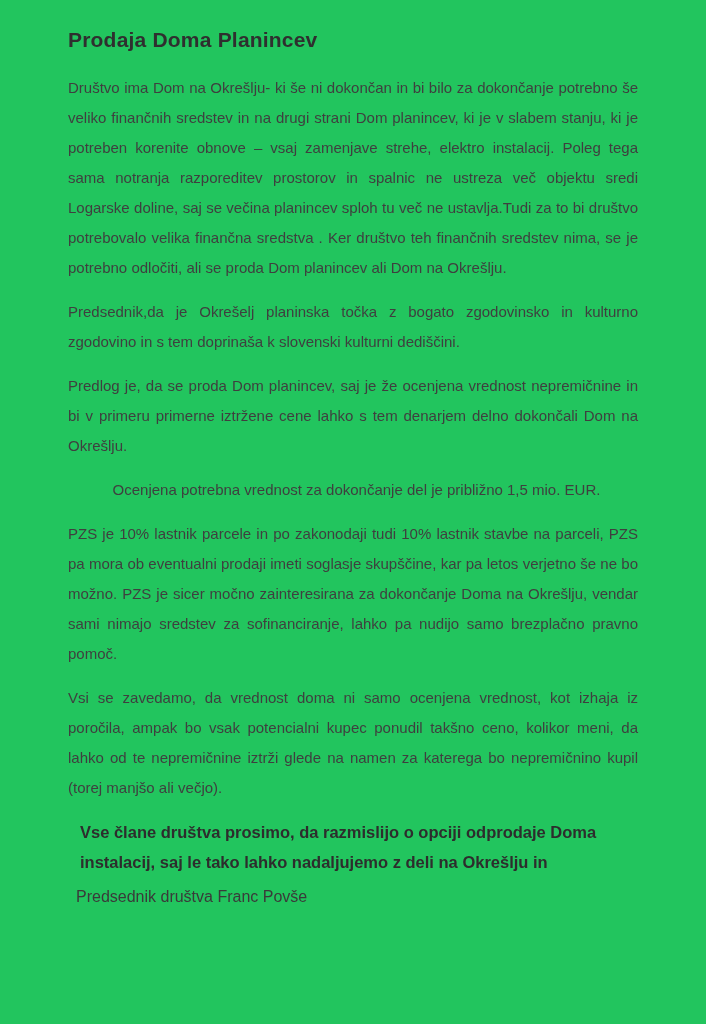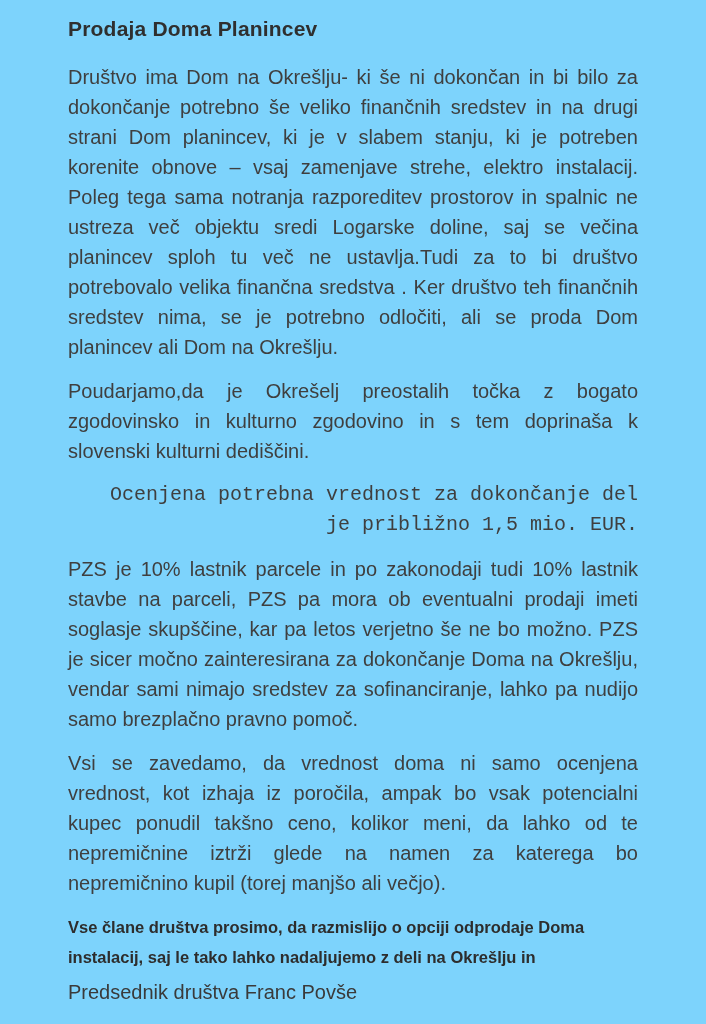--- a/index.html
+++ b/index.html
@@ -11,71 +11,72 @@
     width: 706px;
     height: 1024px;
     overflow: hidden;
     font-family: "Liberation Sans", sans-serif;
     color: #3f3f3f;
   }
   .page {
     box-sizing: border-box;
     width: 706px;
     height: 1024px;
-    padding: 16px 68px 0 68px;
-    background: #7dd3fc;
+    padding: 27px 68px 0 68px;
+    background: #22c55e;
   }
   h1.doc-title {
     font-size: 21px;
     line-height: 26px;
     font-weight: 700;
     color: #2f2f2f;
     margin: 0 0 20px 0;
     letter-spacing: 0.2px;
   }
   p.body-para {
-    font-size: 20px;
+    font-size: 15px;
     line-height: 30px;
     text-align: justify;
     margin: 0 0 14px 0;
     color: #3f3f3f;
   }
   p.body-para.single-line {
-    text-align: right;
+    text-align: center;
     text-indent: 7px;
-    font-family: Liberation Mono, monospace;
   }
   .closing {
     margin: 8px 0 10px 0;
   }
   .closing .closing-line {
     font-size: 16.5px;
     line-height: 30px;
     font-weight: 700;
     color: #2d2d2d;
     text-align: left;
+    margin-left: 12px;
   }
   p.signature {
-    font-size: 20px;
+    font-size: 16px;
     line-height: 20px;
-    margin: 0;
+    margin: 8px;
     color: #3a3a3a;
   }
 </style>
 </head>
 <body>
 
 <div class="page">
 
   <h1 class="doc-title">Prodaja Doma Planincev</h1>
 
   <p class="body-para">Društvo ima Dom na Okrešlju- ki še ni dokončan in bi bilo za dokončanje potrebno še veliko finančnih sredstev in na drugi strani Dom planincev, ki je v slabem stanju, ki je potreben korenite obnove – vsaj zamenjave strehe, elektro instalacij. Poleg tega sama notranja razporeditev prostorov in spalnic ne ustreza več objektu sredi Logarske doline, saj se večina planincev sploh tu več ne ustavlja.Tudi za to bi društvo potrebovalo velika finančna sredstva . Ker društvo teh finančnih sredstev nima, se je potrebno odločiti, ali se proda Dom planincev ali Dom na Okrešlju.</p>
 
-  <p class="body-para">Poudarjamo,da je Okrešelj preostalih točka z bogato zgodovinsko in kulturno zgodovino in s tem doprinaša k slovenski kulturni dediščini.</p>
+  <p class="body-para">Predsednik,da je Okrešelj planinska točka z bogato zgodovinsko in kulturno zgodovino in s tem doprinaša k slovenski kulturni dediščini.</p>
 
+  <p class="body-para">Predlog je, da se proda Dom planincev, saj je že ocenjena vrednost nepremičnine in bi v primeru primerne iztržene cene  lahko s tem denarjem delno dokončali Dom na Okrešlju.</p>
 
   <p class="body-para single-line">Ocenjena potrebna vrednost za dokončanje del je približno 1,5 mio. EUR.</p>
 
   <p class="body-para">PZS je 10% lastnik parcele in po zakonodaji tudi 10% lastnik stavbe na parceli, PZS pa mora ob eventualni prodaji imeti soglasje skupščine, kar pa letos verjetno še ne bo možno. PZS je sicer močno  zainteresirana za dokončanje Doma na Okrešlju, vendar sami nimajo sredstev za sofinanciranje, lahko pa nudijo samo brezplačno pravno pomoč.</p>
 
   <p class="body-para">Vsi se zavedamo, da vrednost doma ni samo ocenjena vrednost, kot izhaja iz poročila, ampak bo vsak potencialni kupec ponudil takšno ceno, kolikor meni, da lahko od te nepremičnine iztrži glede na namen za katerega bo nepremičnino kupil (torej manjšo ali večjo).</p>
 
   <div class="closing">
     <div class="closing-line">Vse člane društva prosimo, da razmislijo o opciji odprodaje Doma</div>
     <div class="closing-line">instalacij, saj le tako lahko nadaljujemo z deli na Okrešlju in</div>

